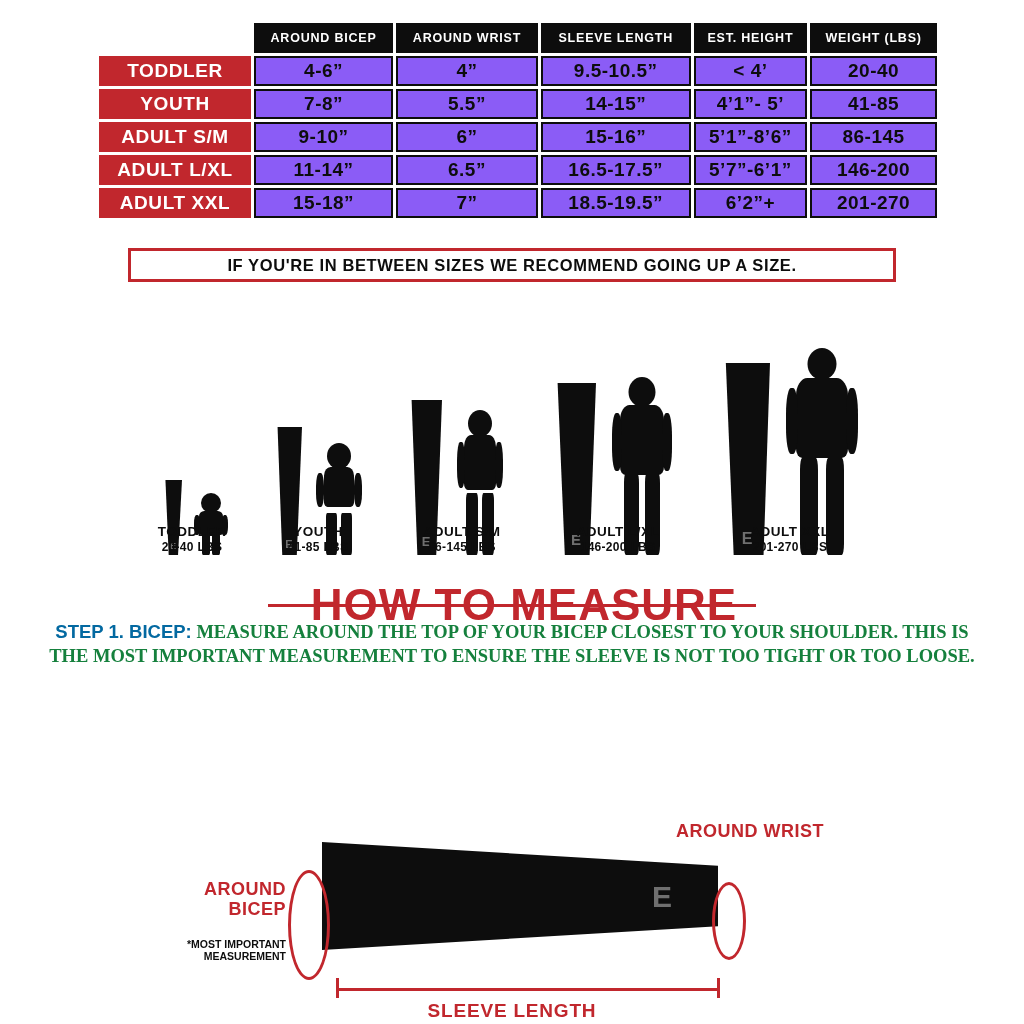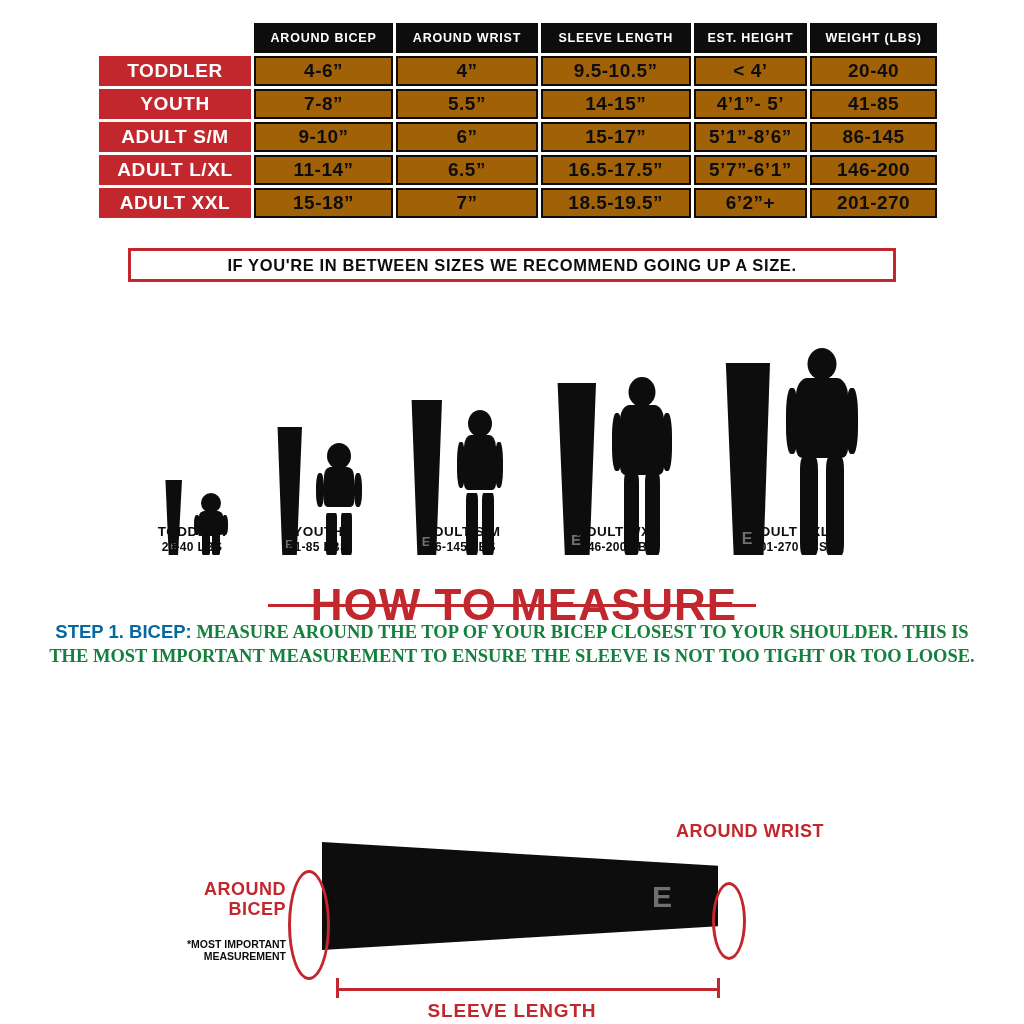--- a/index.html
+++ b/index.html
@@ -35,21 +35,21 @@
     font-size: 12.5px; letter-spacing: 0.8px;
     border: 2px solid #0d0d0d;
   }
   .size-table td.rowhead {
     background: #c1272d; color: #ffffff;
     font-size: 19px; letter-spacing: 0.6px;
     border: 2px solid #c1272d;
     width: 152px;
   }
   .size-table td.cell {
-    background: #a16207; color: #0d0d0d;
+    background: #8b5cf6; color: #0d0d0d;
     font-size: 19px;
     border: 2px solid #0d0d0d;
   }
 
   
   .note-bar {
     position: absolute;
     left: 128px; top: 248px;
     width: 768px; height: 34px;
     border: 3px solid #c1272d;
@@ -204,21 +204,21 @@
       <td class="cell">7-8”</td>
       <td class="cell">5.5”</td>
       <td class="cell">14-15”</td>
       <td class="cell">4’1”- 5’</td>
       <td class="cell">41-85</td>
     </tr>
     <tr>
       <td class="rowhead">ADULT S/M</td>
       <td class="cell">9-10”</td>
       <td class="cell">6”</td>
-      <td class="cell">15-17”</td>
+      <td class="cell">15-16”</td>
       <td class="cell">5’1”-8’6”</td>
       <td class="cell">86-145</td>
     </tr>
     <tr>
       <td class="rowhead">ADULT L/XL</td>
       <td class="cell">11-14”</td>
       <td class="cell">6.5”</td>
       <td class="cell">16.5-17.5”</td>
       <td class="cell">5’7”-6’1”</td>
       <td class="cell">146-200</td>

